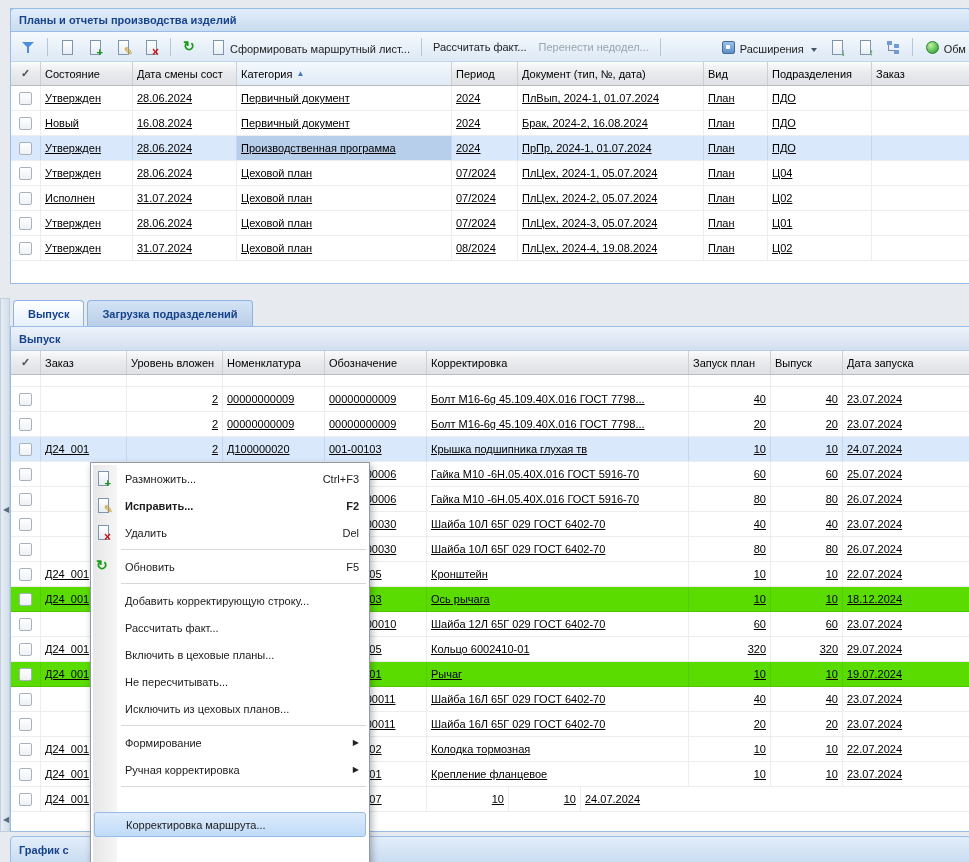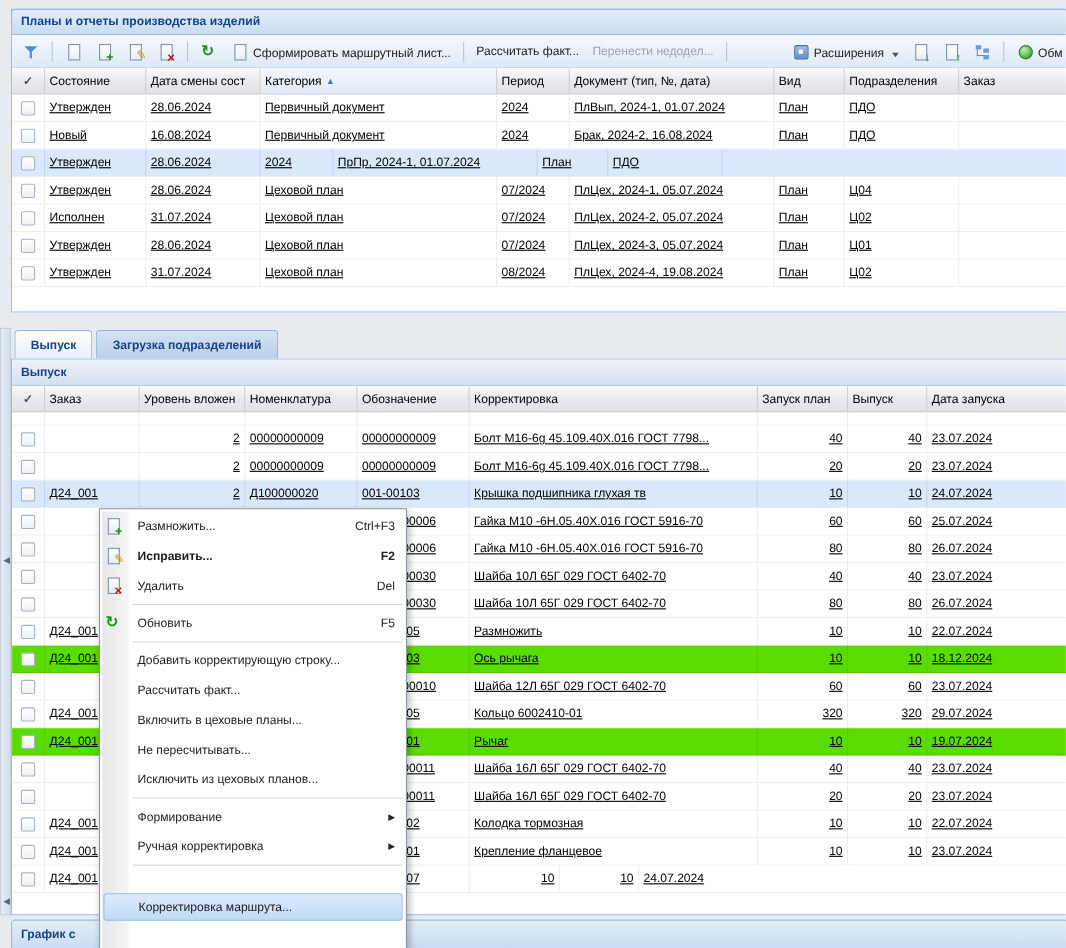--- a/index.html
+++ b/index.html
@@ -214,20 +214,21 @@
             <div class="c tg6">План</div>
             <div class="c tg7">ПДО</div>
             <div class="c tg8"></div>
           </div>
           <div class="row sel">
             <div class="c tg0 chkc">
               <span class="cb"></span>
             </div>
             <div class="c tg1">Утвержден</div>
             <div class="c tg2">28.06.2024</div>
+            <div class="c tg3 cat">Производственная программа</div>
             <div class="c tg4">2024</div>
             <div class="c tg5">ПрПр, 2024-1, 01.07.2024</div>
             <div class="c tg6">План</div>
             <div class="c tg7">ПДО</div>
             <div class="c tg8"></div>
           </div>
           <div class="row">
             <div class="c tg0 chkc">
               <span class="cb"></span>
             </div>
@@ -416,21 +417,21 @@
             <div class="c bg8">26.07.2024</div>
           </div>
           <div class="row">
             <div class="c bg0 chkc">
               <span class="cb"></span>
             </div>
             <div class="c bg1">Д24_001</div>
             <div class="c bg2 num"></div>
             <div class="c bg3"></div>
             <div class="c bg4">001-00305</div>
-            <div class="c bg5">Размножить</div>
+            <div class="c bg5">Кронштейн</div>
             <div class="c bg6 num">10</div>
             <div class="c bg7 num">10</div>
             <div class="c bg8">22.07.2024</div>
           </div>
           <div class="row green">
             <div class="c bg0 chkc">
               <span class="cb"></span>
             </div>
             <div class="c bg1">Д24_001</div>
             <div class="c bg2 num"></div>

